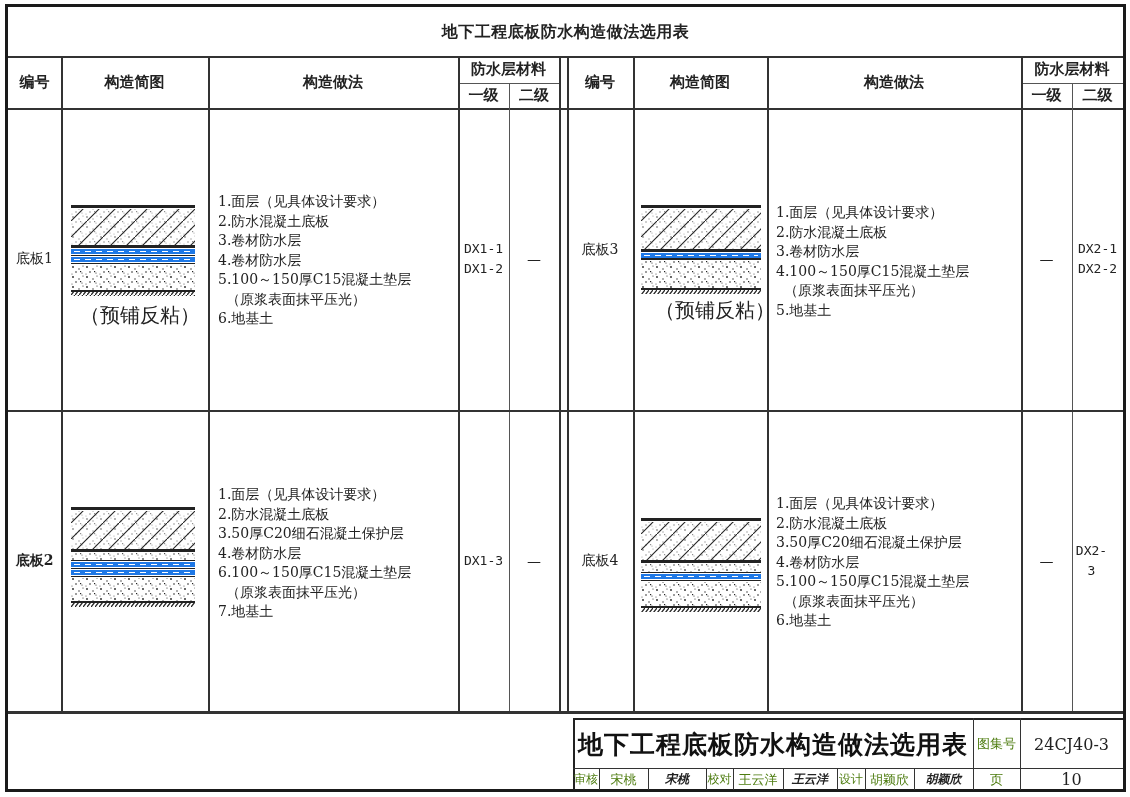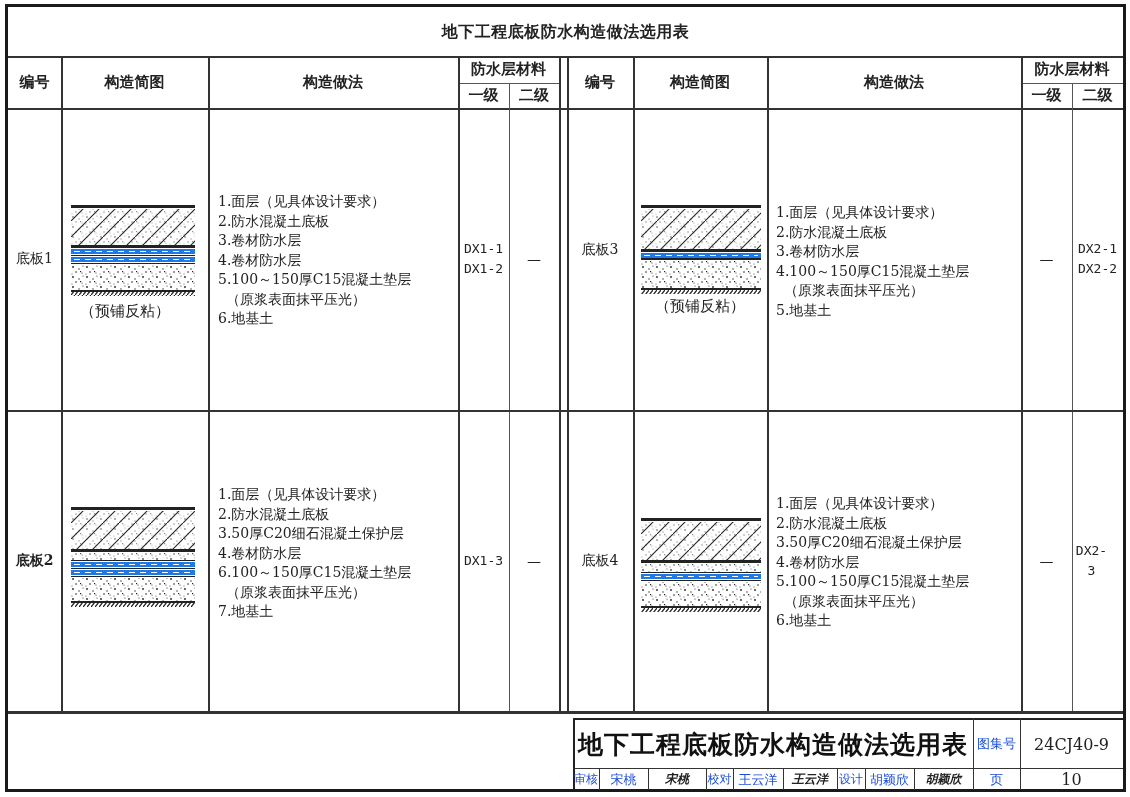--- a/index.html
+++ b/index.html
@@ -18,26 +18,26 @@
 
   .code { font-size: 14px; font-family: "DejaVu Serif", serif; color: #222; }
   .mat { font-size: 13px; font-family: "DejaVu Sans Mono", monospace; line-height: 20px; color: #222; flex-direction: column; }
   .dash { font-size: 14px; color: #222; }
 
   .steps { position: absolute; font-family: "DejaVu Serif", serif; font-size: 14px; line-height: 19.5px; color: #222; text-align: left; }
   .steps div { white-space: nowrap; }
   .steps .ind { padding-left: 8px; }
 
   .diagram { position: absolute; }
-  .note { position: absolute; font-family: "DejaVu Serif", serif; font-size: 15px; color: #222; white-space: nowrap; }
+  .note { position: absolute; font-family: "DejaVu Serif", serif; font-size: 20px; color: #222; white-space: nowrap; }
 
   
   .tb { position: absolute; left: 573px; top: 718px; width: 550px; height: 72px; border: 2px solid #222; border-right: none; border-bottom: none; }
   .tb-title { position: absolute; left: 573px; top: 720px; width: 400px; height: 48px; display: flex; align-items: center; justify-content: center; font-size: 25px; font-weight: bold; color: #111; letter-spacing: 1px; }
-  .tb-small { position: absolute; display: flex; align-items: center; justify-content: center; font-size: 13px; font-family: Liberation Sans, sans-serif; color: #1d4ed8; }
+  .tb-small { position: absolute; display: flex; align-items: center; justify-content: center; font-size: 13px; font-family: Liberation Sans, sans-serif; color: #4d7c0f; }
   .tb-val { position: absolute; display: flex; align-items: center; justify-content: center; font-size: 16px; font-family: "DejaVu Serif", serif; color: #222; }
   .sig { font-family: "DejaVu Serif", serif; font-style: italic; font-weight: bold; font-size: 12px; color: #222; }
 </style>
 </head>
 <body>
 
 <div class="frame"></div>
 
 <div class="cell title" style="left:8px; top:8px; width:1115px; height:48px;">地下工程底板防水构造做法选用表</div>
 <div class="hl" style="left:8px; top:56px; width:1115px;"></div>
@@ -216,21 +216,21 @@
 <div class="cell mat" style="left:1072px; top:410px; width:39px; height:301px;">
   <span>DX2-3</span>
 </div>
 
 <div class="tb"></div>
 <div class="tb-title">地下工程底板防水构造做法选用表</div>
 <div class="hl" style="left:573px; top:768px; width:550px; border-top-width:1px;"></div>
 <div class="vl" style="left:973px; top:718px; height:72px; border-left-width:1px;"></div>
 <div class="vl" style="left:1020px; top:718px; height:72px; border-left-width:1px;"></div>
 <div class="tb-small" style="left:973px; top:720px; width:47px; height:48px;">图集号</div>
-<div class="tb-val" style="left:1020px; top:720px; width:103px; height:48px;">24CJ40-9</div>
+<div class="tb-val" style="left:1020px; top:720px; width:103px; height:48px;">24CJ40-3</div>
 <div class="tb-small" style="left:973px; top:769px; width:47px; height:21px;">页</div>
 <div class="tb-val" style="left:1020px; top:769px; width:103px; height:21px;">10</div>
 
 <div class="vl" style="left:599px; top:768px; height:22px; border-left-width:1px;"></div>
 <div class="vl" style="left:648px; top:768px; height:22px; border-left-width:1px;"></div>
 <div class="vl" style="left:706px; top:768px; height:22px; border-left-width:1px;"></div>
 <div class="vl" style="left:733px; top:768px; height:22px; border-left-width:1px;"></div>
 <div class="vl" style="left:783px; top:768px; height:22px; border-left-width:1px;"></div>
 <div class="vl" style="left:837px; top:768px; height:22px; border-left-width:1px;"></div>
 <div class="vl" style="left:865px; top:768px; height:22px; border-left-width:1px;"></div>

